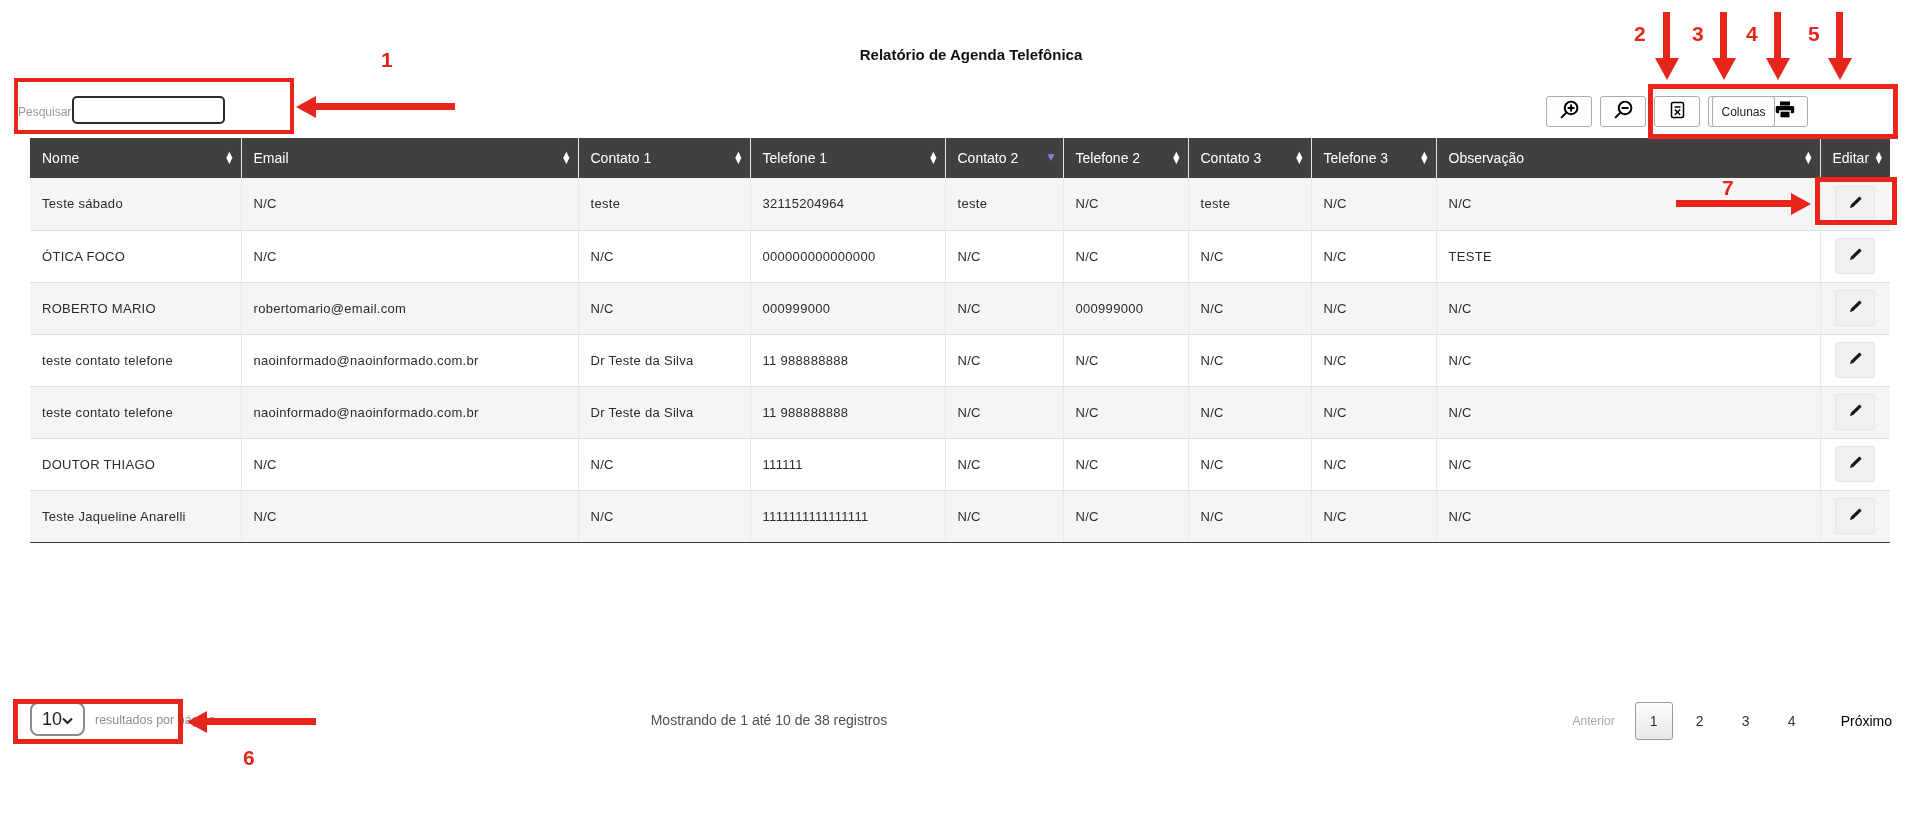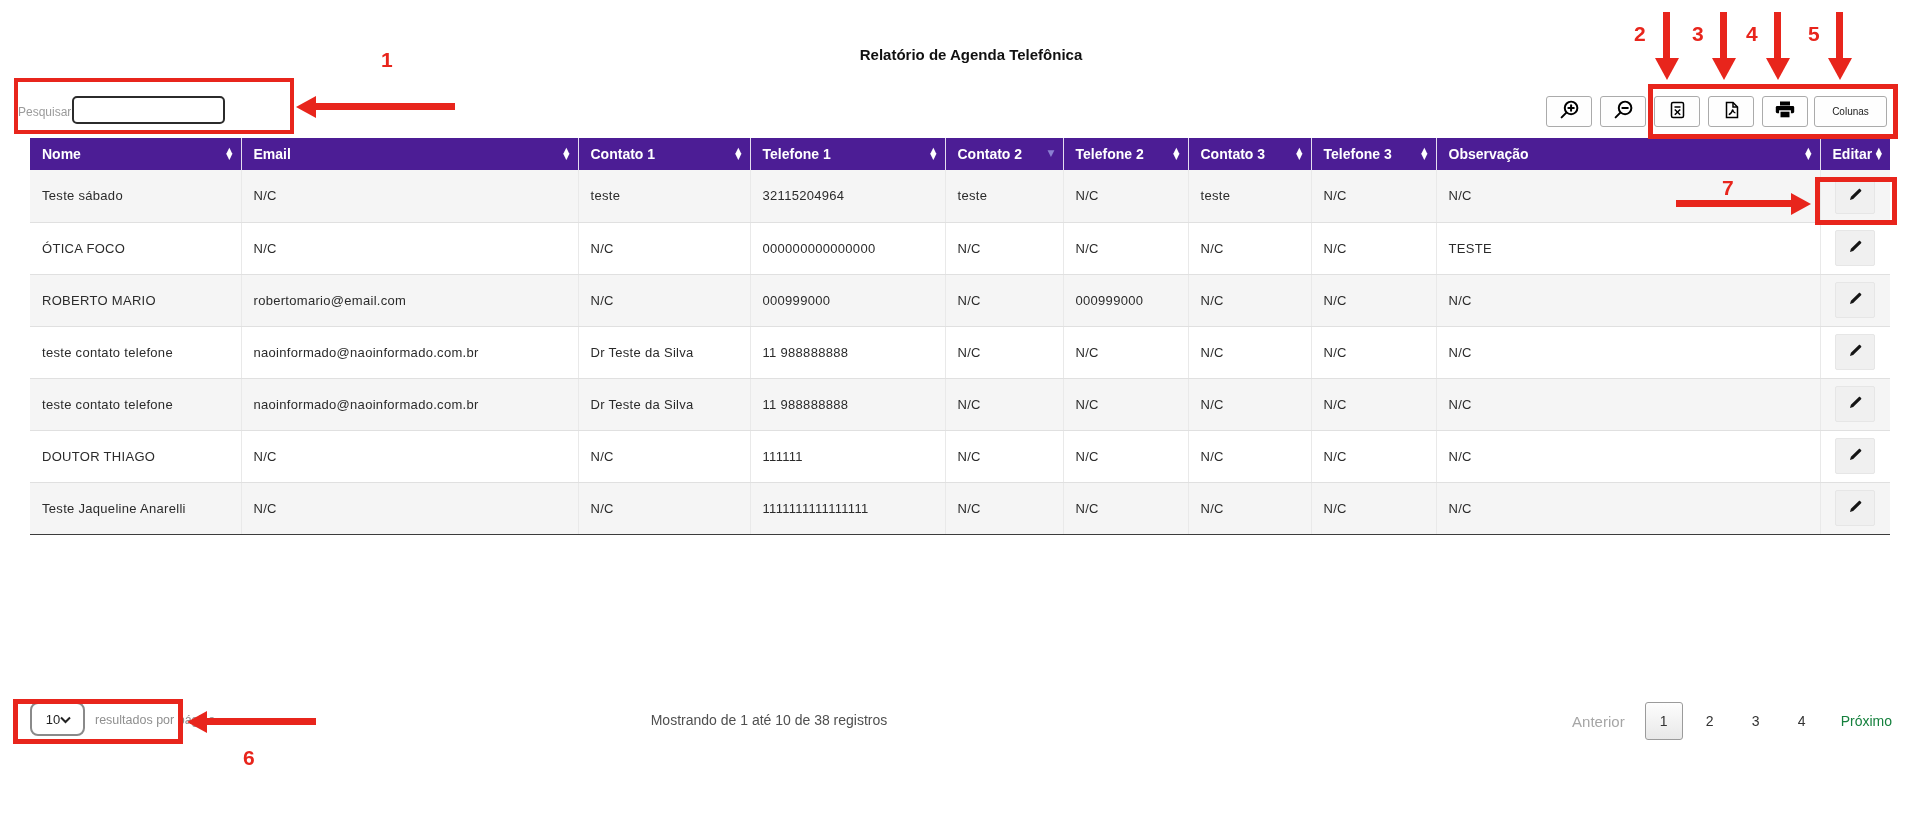--- a/index.html
+++ b/index.html
@@ -16,27 +16,27 @@
                   font-size:13px; padding:0 8px; outline:none; }
 
   .tbtn { top:96px; height:31px; background:#fefefe; border:1px solid #ababab;
           border-radius:3px; display:flex; align-items:center; justify-content:center;
           cursor:pointer; }
   #btn-zoom-in  { left:1546px; width:46px; }
   #btn-zoom-out { left:1600px; width:46px; }
   #btn-excel    { left:1654px; width:46px; }
   #btn-pdf      { left:1708px; width:46px; }
   #btn-print    { left:1762px; width:46px; }
-  #btn-columns  { left:1814px; width:73px; font-size:10px; color:#222; }
+  #btn-columns  { left:1712px; width:63px; font-size:12px; color:#222; }
 
   
   #report-table { position:absolute; top:138px; left:30px; width:1860px;
                   border-collapse:collapse; table-layout:fixed; }
-  #report-table thead th { background:#4c1d95; color:#fff; height:32px;
-                  font-size:14px; font-weight:bold; text-align:left;
+  #report-table thead th { background:#404040; color:#fff; height:40px;
+                  font-size:14px; font-weight:normal; text-align:left;
                   padding:0 8px 0 12px; cursor:pointer; }
   #report-table thead th + th { border-left:1px solid rgba(255,255,255,.85); }
   .th-in { display:flex; align-items:center; justify-content:space-between; }
   .sort { display:flex; flex-direction:column; line-height:5px;
           font-family:"DejaVu Sans", sans-serif; font-size:8px; color:#fff; }
   .sort i { font-style:normal; display:block; height:6px; }
   .sort.desc { font-size:9px; color:#8b80d2; }
   #report-table tbody td { height:52px; font-size:13px; color:#2b2b2b;
                   padding:0 8px 0 12px; letter-spacing:.3px;
                   border-bottom:1px solid #e0e0e0; background:#fff;
@@ -45,33 +45,33 @@
   #report-table tbody tr:nth-child(odd) td { background:#f5f5f5; }
   #report-table tbody tr:last-child td { border-bottom:1px solid #3c3c3c; }
   .edit-cell { text-align:center; padding:0 !important; }
   .edit-btn { width:40px; height:36px; background:#f0f0f0; border:1px solid #e6e6e6;
               border-radius:2px; cursor:pointer; display:inline-flex;
               align-items:center; justify-content:center; }
 
   
   #page-size-select { top:702px; left:30px; width:55px; height:34px;
       border:2px solid #8a8a8a; border-radius:8px; background:#fff;
-      display:flex; align-items:center; justify-content:center;
-      padding:0 8px 0 10px; font-size:13px; color:#222; cursor:pointer; }
+      display:flex; align-items:center; justify-content:flex-start;
+      padding:0 8px 0 10px; font-size:18px; color:#222; cursor:pointer; }
   #page-size-label { top:713px; left:95px; font-size:12.5px; color:#8f8f8f; }
   #showing-text { top:712px; left:0; width:1538px; text-align:center;
       font-size:14px; color:#4f4f4f; }
   #pagination { top:702px; right:26px; display:flex; align-items:center; height:38px; }
-  #pagination .prev { color:#a6a6a6; font-size:15px; margin-right:16px; cursor:default; }
+  #pagination .prev { color:#a6a6a6; font-size:12px; margin-right:16px; cursor:default; }
   #pagination .page { width:38px; height:38px; margin:0 4px; display:flex;
       align-items:center; justify-content:center; font-size:14px; color:#333;
       cursor:pointer; border-radius:3px; }
   #pagination .page.active { background:linear-gradient(#fdfdfd,#e8e8e8);
       border:1px solid #9b9b9b; }
-  #pagination .next { color:#15803d; font-size:14px; margin-left:16px; cursor:pointer; }
+  #pagination .next { color:#000000; font-size:14px; margin-left:26px; cursor:pointer; }
 
   
   .ann { position:absolute; pointer-events:none; z-index:20; }
   .ann-box { border-style:solid; border-color:#e8251c; }
   #ann-box-1 { left:14px;   top:78px;  width:280px; height:56px; border-width:4px; }
   #ann-box-2 { left:1648px; top:84px;  width:250px; height:55px; border-width:5px; }
   #ann-box-6 { left:13px;   top:699px; width:170px; height:45px; border-width:5px; }
   #ann-box-7 { left:1815px; top:177px; width:82px;  height:48px; border-width:5px; }
   .ann-label { color:#e8251c; font-size:21px; font-weight:bold; }
   .shaft-h { height:7px; background:#e8251c; }

